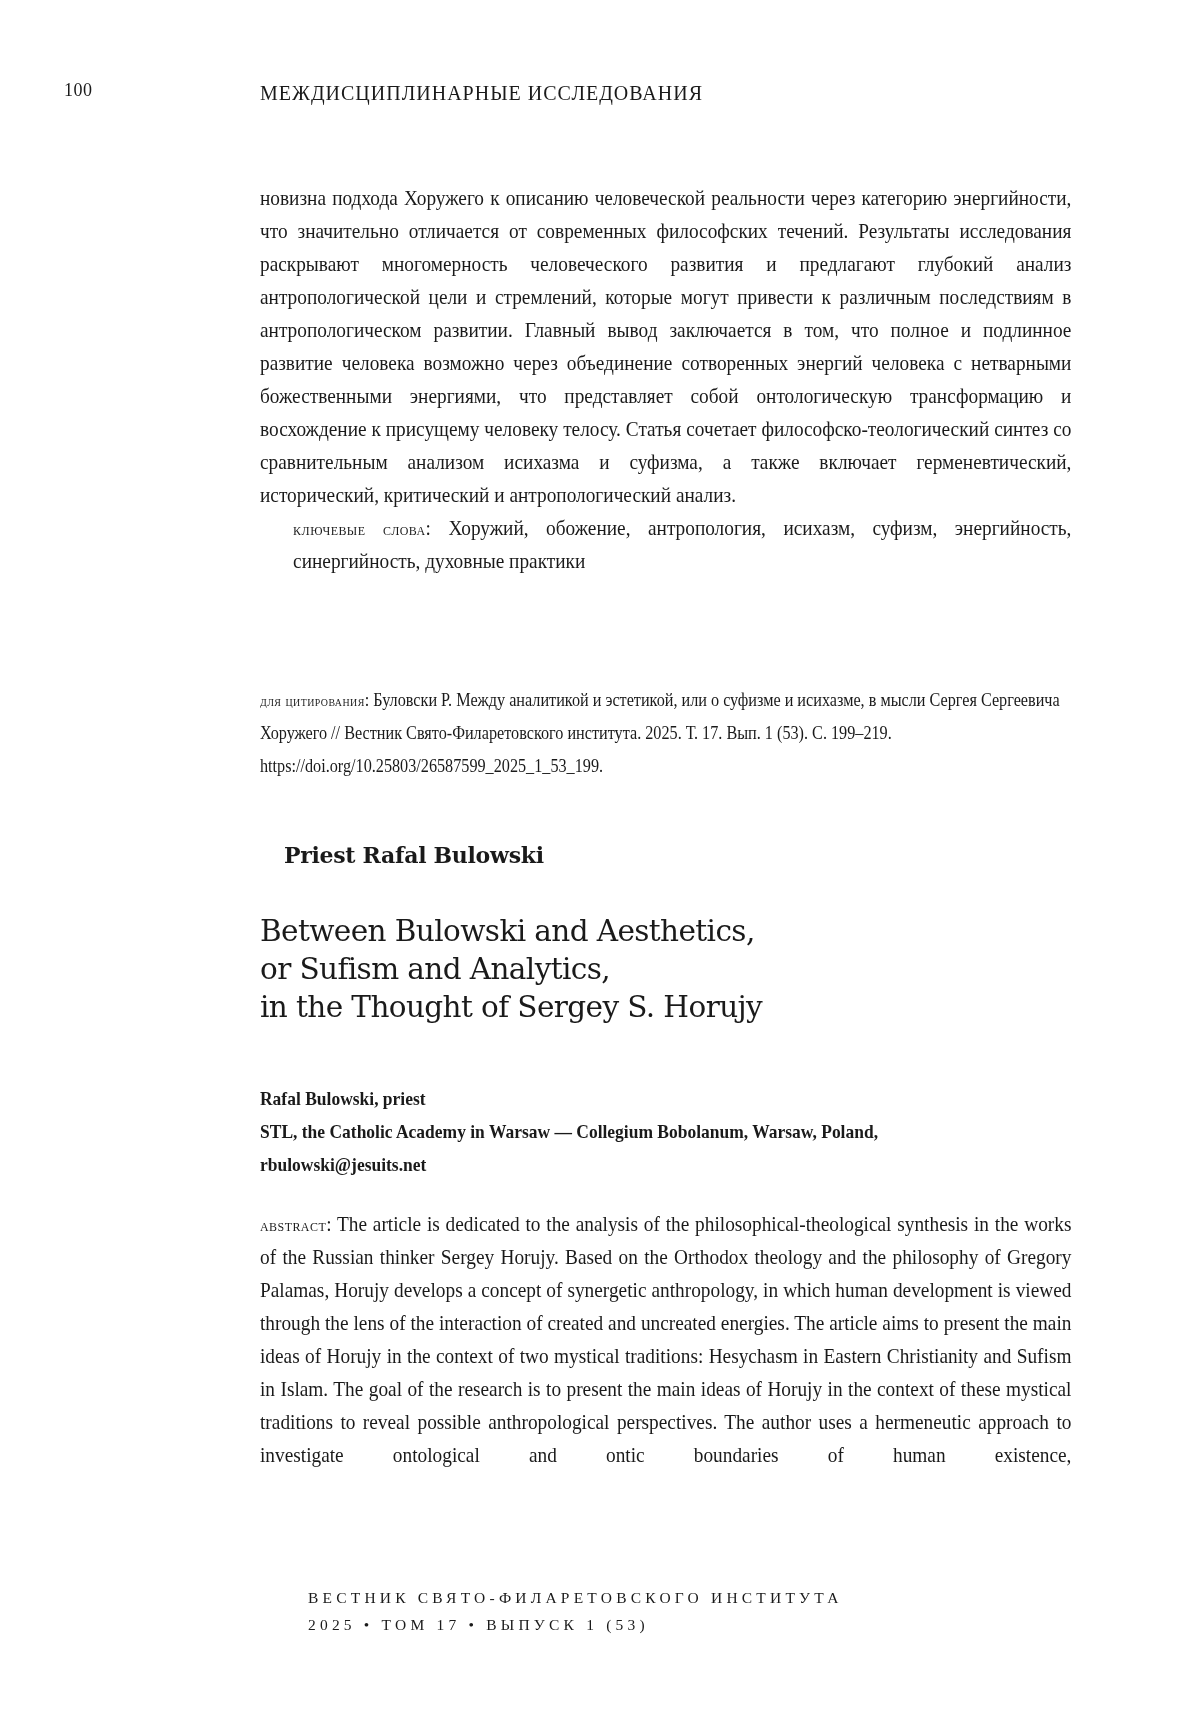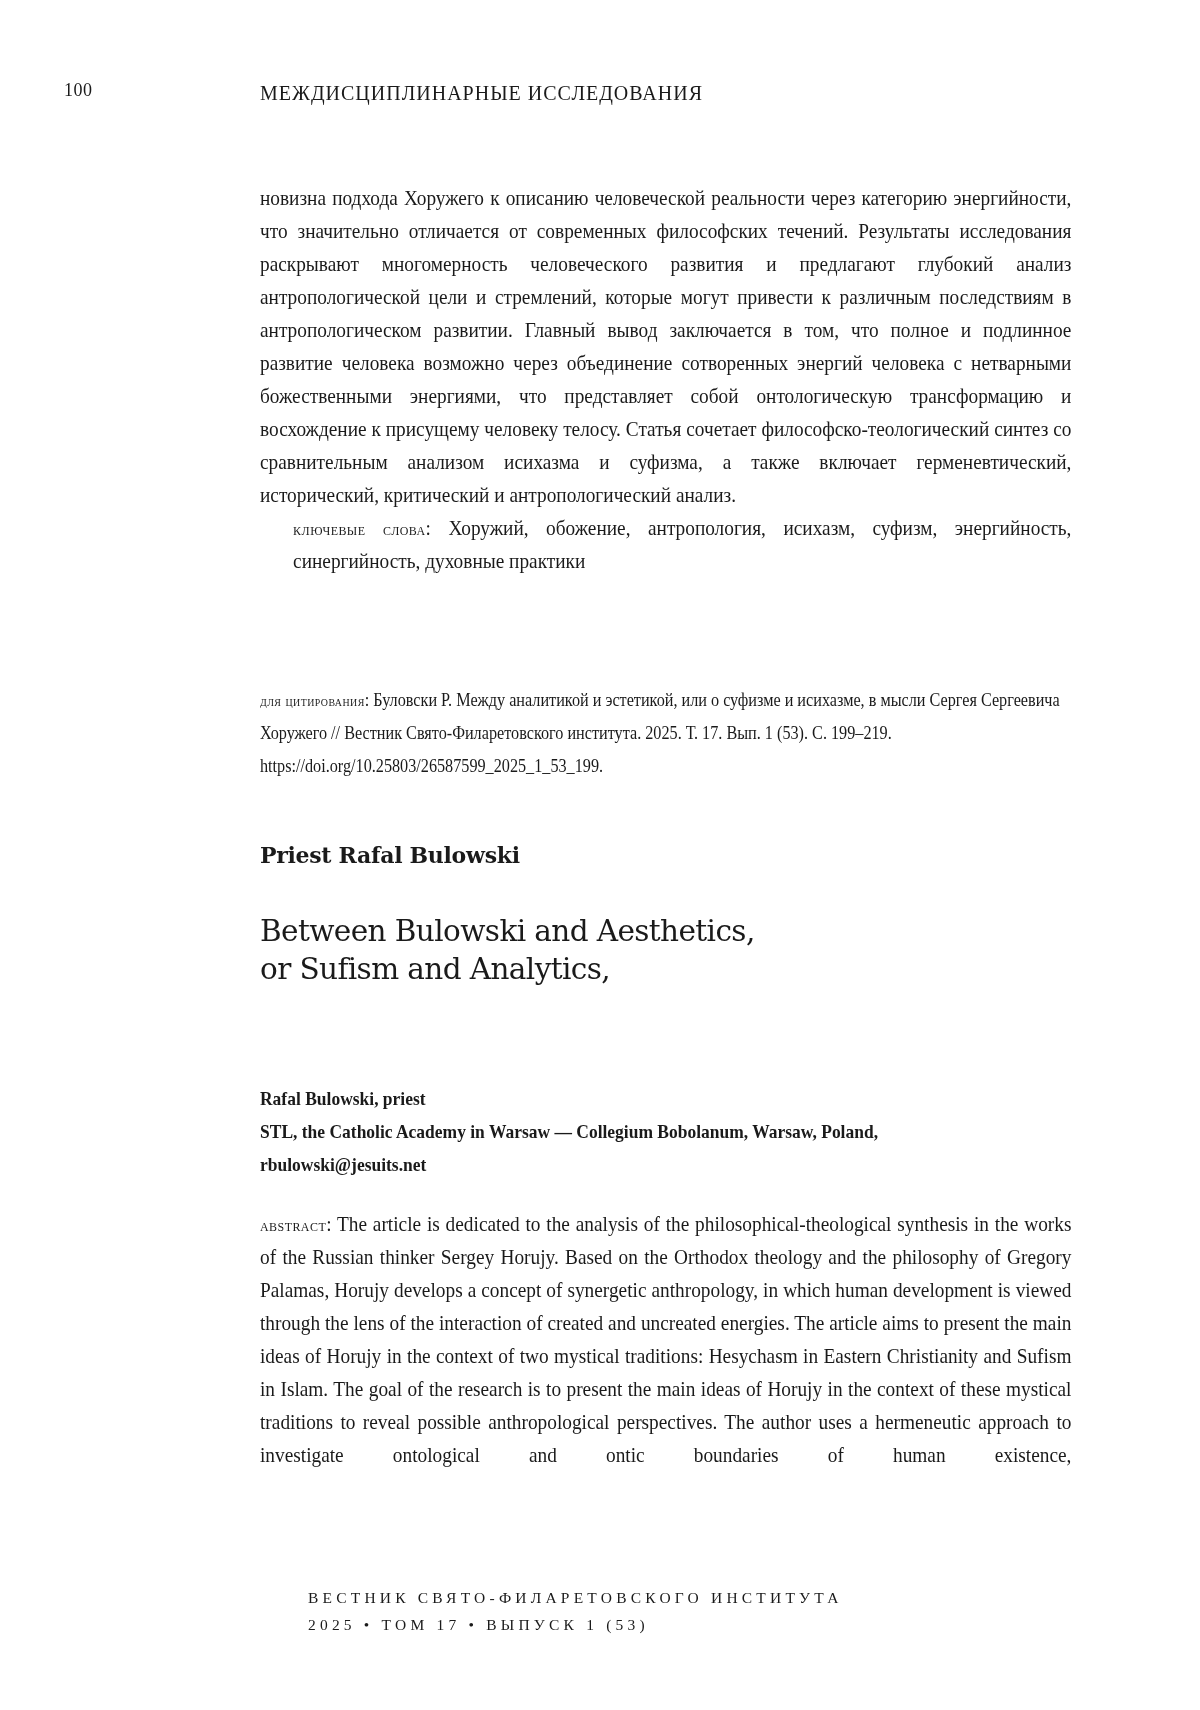--- a/index.html
+++ b/index.html
@@ -23,20 +23,21 @@
   .kw { padding-left: 36px; }
   .smallcaps { font-variant: small-caps; text-transform: lowercase; font-size: 19px; letter-spacing: 0.5px; }
   .citation {
     top: 684px; font-size: 18px; line-height: 33px; transform: scaleX(0.90);
     transform-origin: left top; width: 902px;
   }
   .citation .smallcaps { font-size: 16px; }
   .author-heading {
     top: 842px; font-family: "DejaVu Serif", serif; font-weight: bold; font-size: 22px;
     letter-spacing: -0.3px;
+    margin-left: 24px;
   }
   .title-en {
     top: 912px; font-family: "DejaVu Serif", serif; font-size: 29.5px; line-height: 38px;
     letter-spacing: -0.6px;
   }
   .title-en div { white-space: nowrap; }
   .affil {
     top: 1082px; font-family: "Liberation Serif", serif; font-weight: bold; font-size: 19px;
     line-height: 33px; transform: scaleX(0.92); transform-origin: left top; width: 882px;
   }
@@ -65,20 +66,21 @@
 
 <div class="block citation">
   <span class="smallcaps">для цитирования</span>: <span>Буловски Р. Между аналитикой и эстетикой, или о суфизме и исихазме, в мысли Сергея Сергеевича Хоружего // Вестник Свято-Филаретовского института. 2025. Т. 17. Вып. 1 (53). С. 199–219. https://doi.org/10.25803/26587599_2025_1_53_199.</span>
 </div>
 
 <div class="block author-heading">Priest Rafal Bulowski</div>
 
 <div class="block title-en">
   <div>Between Bulowski and Aesthetics,</div>
   <div>or Sufism and Analytics,</div>
+  <div>in the Thought of Sergey S. Horujy</div>
 </div>
 
 <div class="block affil">
   <div>Rafal Bulowski, priest</div>
   <div>STL, the Catholic Academy in Warsaw — Collegium Bobolanum, Warsaw, Poland,</div>
   <div>rbulowski@jesuits.net</div>
 </div>
 
 <div class="block en-abstract">
   <p><span class="smallcaps">abstract</span>: <span>The article is dedicated to the analysis of the philosophical-theological synthesis in the works of the Russian thinker Sergey Horujy. Based on the Orthodox theology and the philosophy of Gregory Palamas, Horujy develops a concept of synergetic anthropology, in which human development is viewed through the lens of the interaction of created and uncreated energies. The article aims to present the main ideas of Horujy in the context of two mystical traditions: Hesychasm in Eastern Christianity and Sufism in Islam. The goal of the research is to present the main ideas of Horujy in the context of these mystical traditions to reveal possible anthropological perspectives. The author uses a hermeneutic approach to investigate ontological and ontic boundaries of human existence,</span></p>

